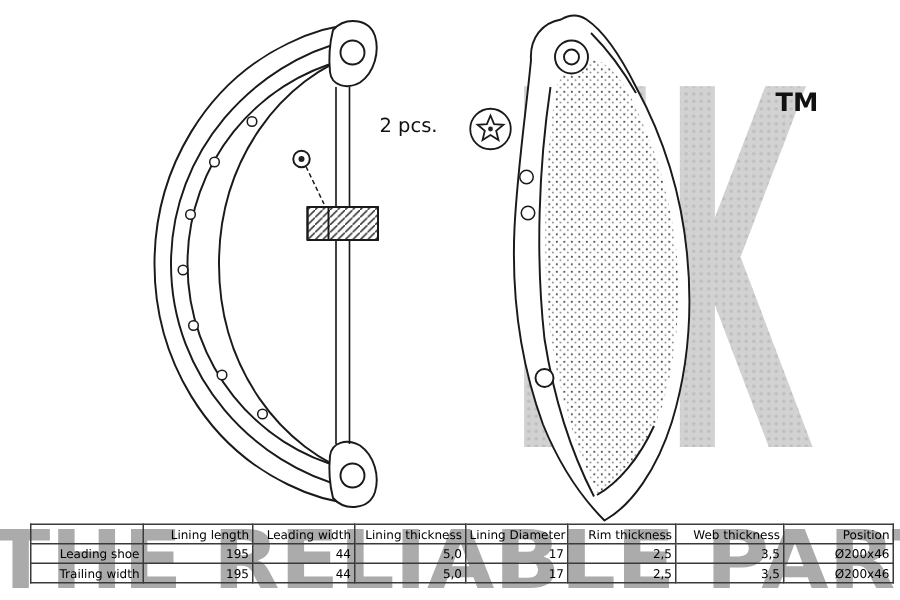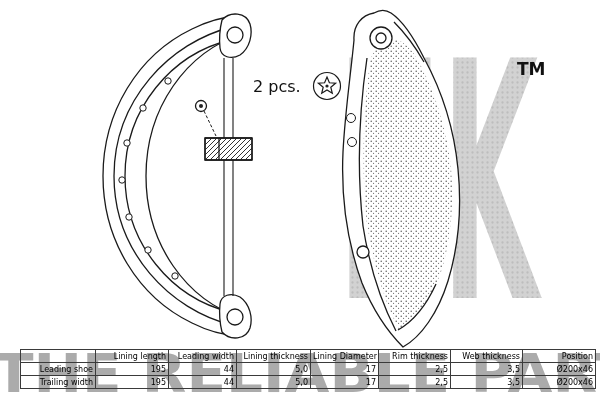--- a/index.html
+++ b/index.html
@@ -3,21 +3,21 @@
 <meta charset="utf-8">
 <style>
   html,body{margin:0;padding:0;background:#fff;}
   .stage{
     position:relative;width:600px;height:400px;background:#fff;overflow:hidden;
     font-family:"DejaVu Sans","Liberation Sans",sans-serif;
   }
   svg.art{position:absolute;left:0;top:0;z-index:1;}
   .qty{
     position:absolute;left:253px;top:77px;z-index:3;
-    font-size:16px;color:#111;
+    font-size:13px;color:#111;
   }
   .tm{
     position:absolute;left:517px;top:59px;z-index:3;
     font-size:17px;font-weight:bold;color:#111;text-align:center;
   }
   table.specs{
     position:absolute;left:20px;top:349px;width:575px;z-index:3;
     border-collapse:collapse;table-layout:fixed;
     font-size:8px;color:#000;
   }

